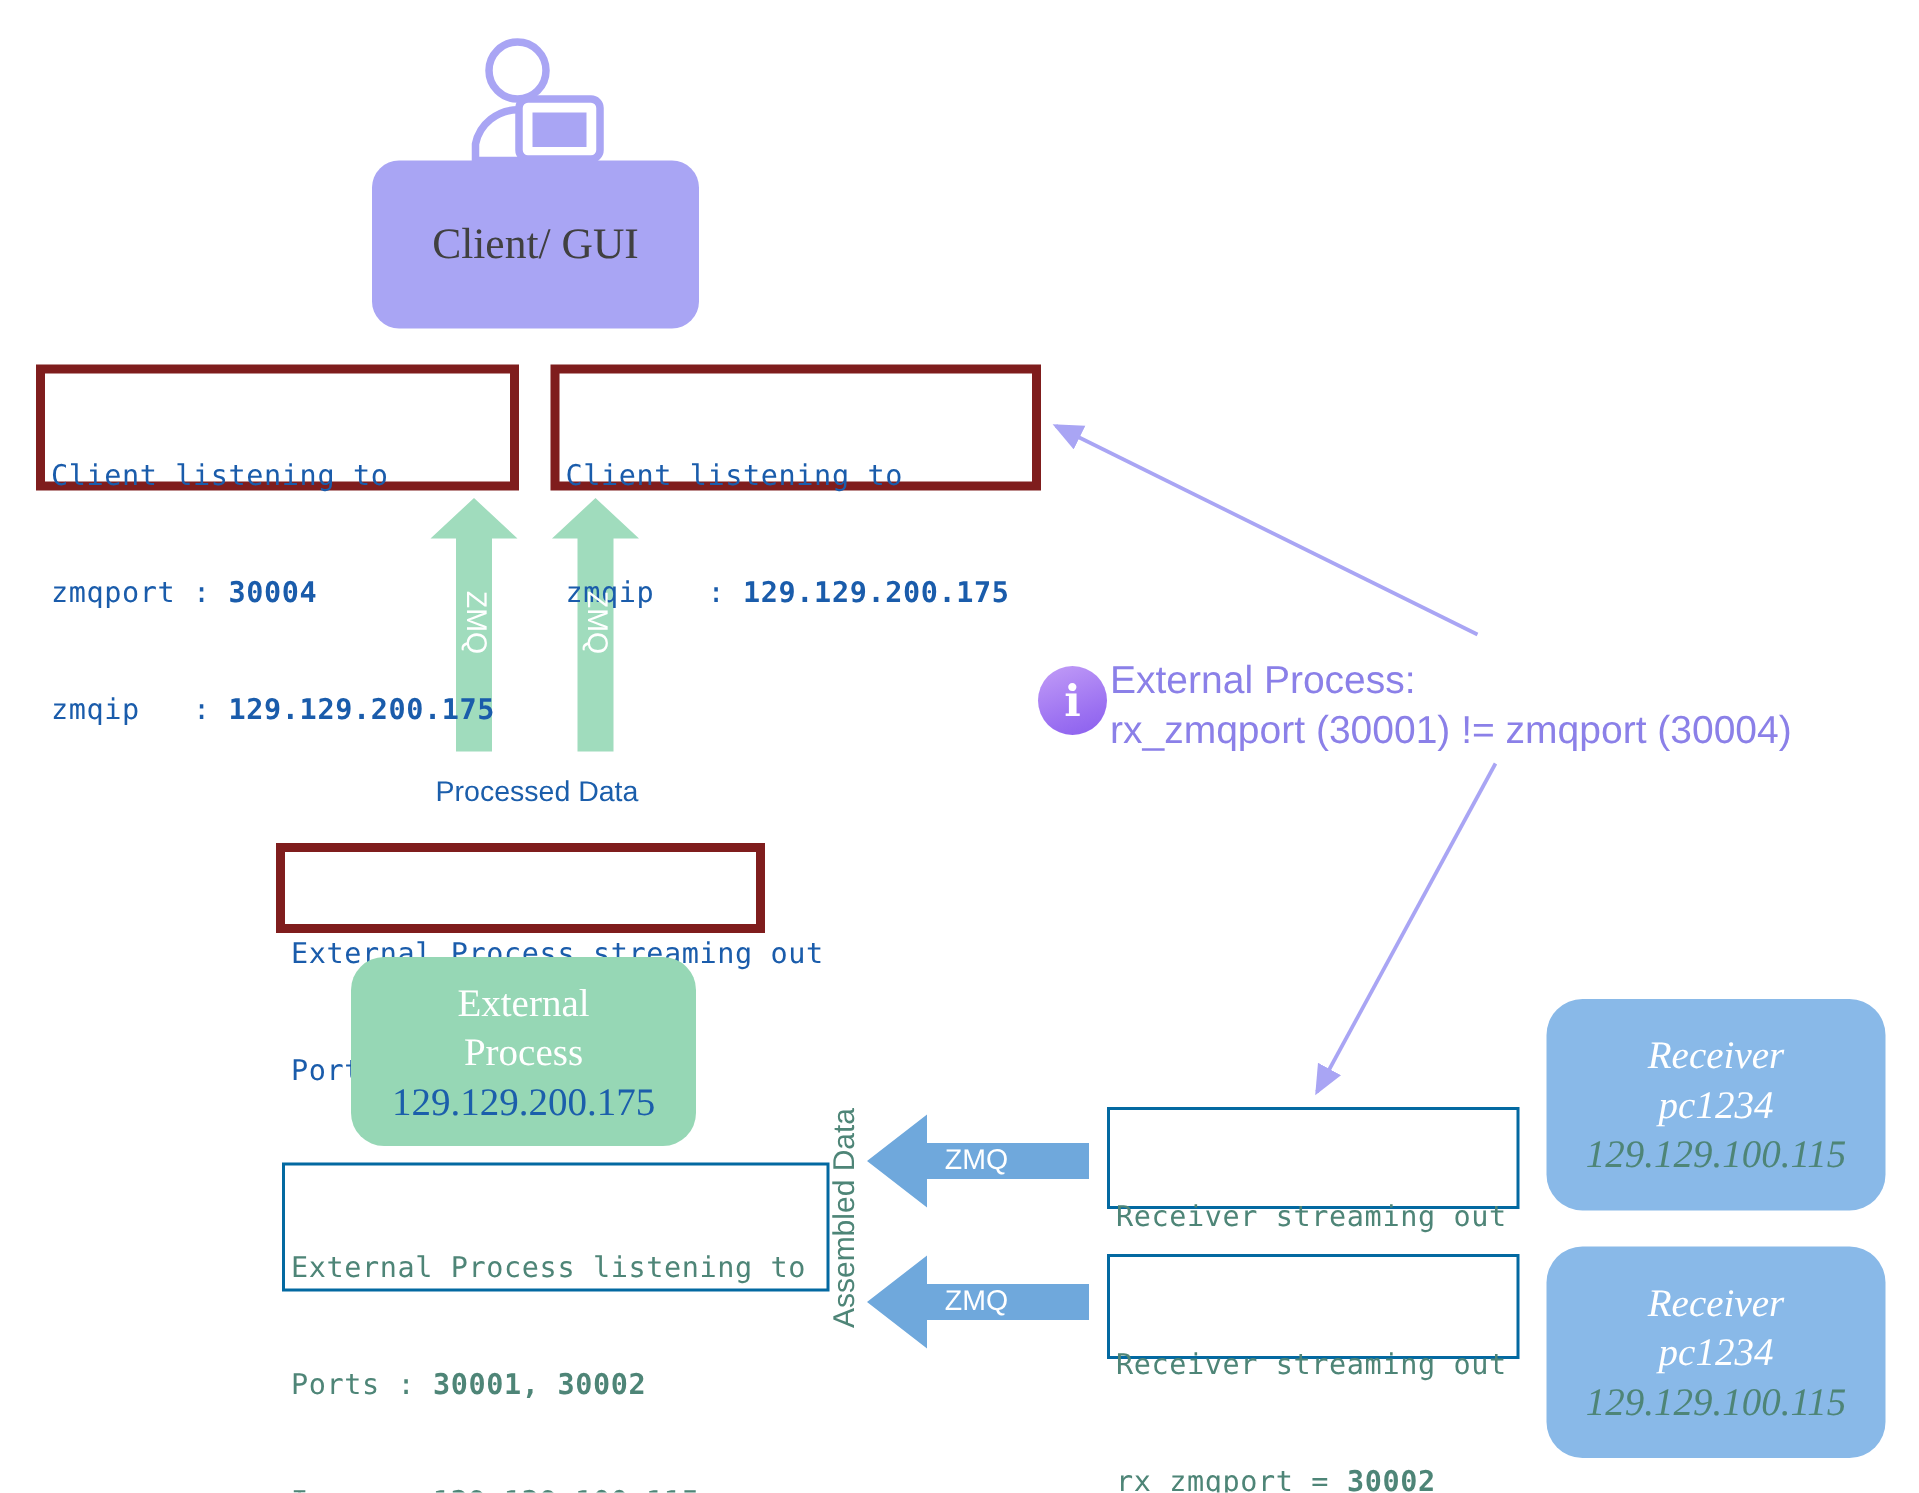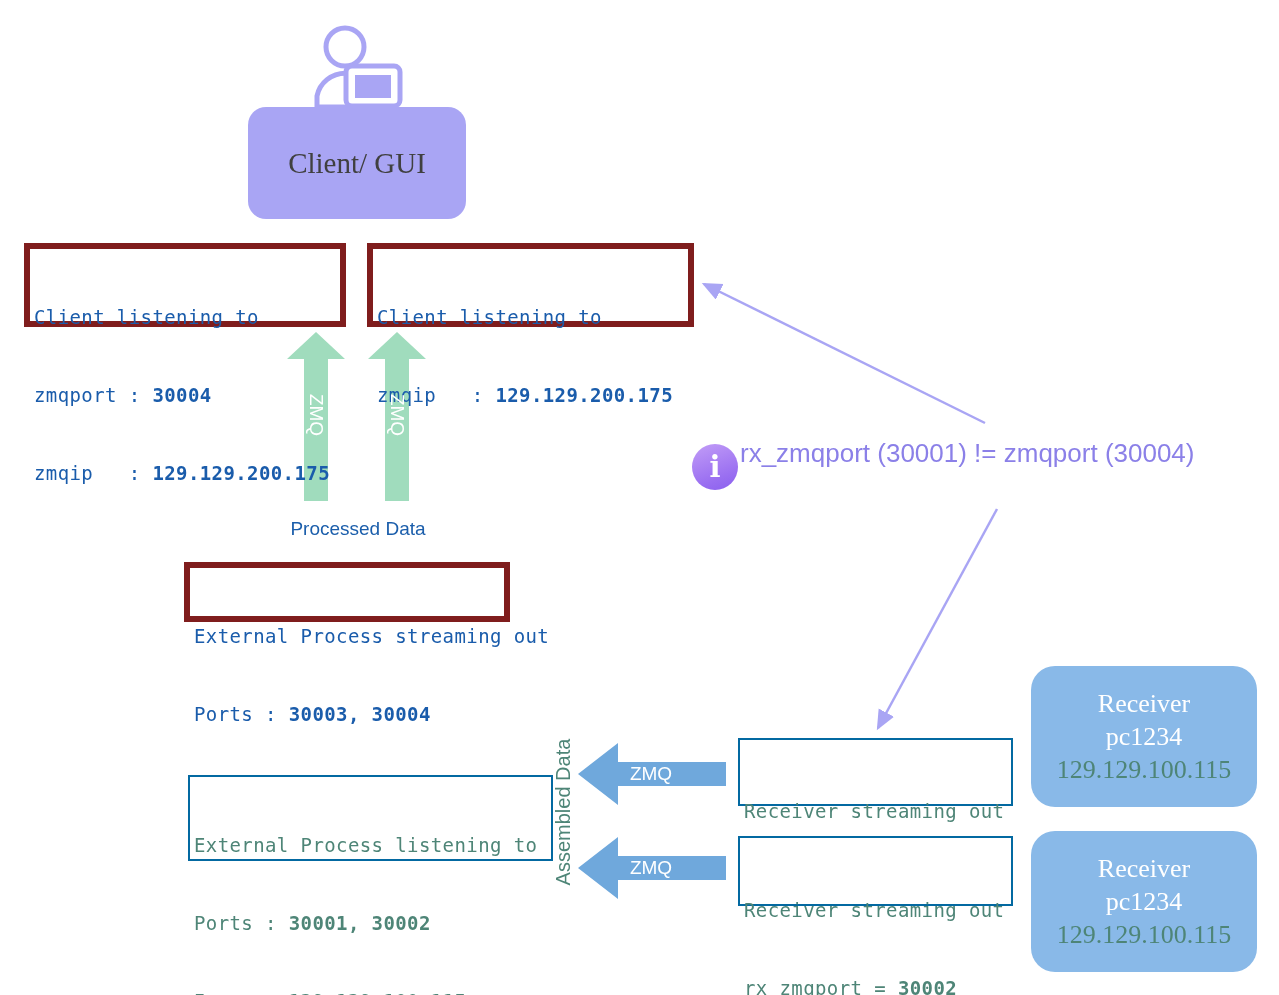--- a/index.html
+++ b/index.html
@@ -11,21 +11,21 @@
   .layer { position:absolute; left:0; top:0; width:1279px; height:995px; }
 
   
   .node {
     position:absolute; display:flex; flex-direction:column;
     align-items:center; justify-content:center; text-align:center;
     font-family:"Liberation Serif", serif;
   }
   .node-purple { background:#a9a5f4; border-radius:18px; }
   .node-green  { background:#96d7b5; border-radius:22px; }
-  .node-blue   { background:#89b9e8; border-radius:24px; }
+  .node-blue   { background:#89b9e8; border-radius:24px;font-style:italic; }
   .node .ln   { color:#ffffff; font-size:26px; line-height:33px; }
   .node .ip-blue { color:#1b5eab; font-size:26px; line-height:33px; }
   .node .ip-teal { color:#4e8577; font-size:26px; line-height:33px; }
   .node-title { color:#404040; font-size:29px; }
 
   
   .mbox {
     position:absolute; background:#ffffff;
     font-family:"DejaVu Sans Mono", "Liberation Mono", monospace;
     font-size:19px; letter-spacing:0.4px; line-height:26px;
@@ -105,20 +105,25 @@
   <div class="zmq-label rot90" style="left:292px; top:393px; width:48px; height:44px;">ZMQ</div>
   <div class="zmq-label rot90" style="left:373px; top:393px; width:48px; height:44px;">ZMQ</div>
 
   <div class="plain-label" style="left:248px; top:518px; width:220px; text-align:center;">Processed Data</div>
 
   <div class="mbox mbox-blue" style="left:184px; top:562px; width:326px; height:60px;">
     <div>External Process streaming out</div>
     <div><span>Ports : </span><b>30003, 30004</b></div>
   </div>
 
+  <div class="node node-green" style="left:234px; top:638px; width:230px; height:126px;">
+    <div class="ln">External</div>
+    <div class="ln">Process</div>
+    <div class="ip-blue">129.129.200.175</div>
+  </div>
 
   <div class="mbox mbox-teal" style="left:176px; top:775px; width:365px; height:86px;margin-left:12px;">
     <div>External Process listening to</div>
     <div><span>Ports : </span><b>30001, 30002</b></div>
     <div><span>Ip    : </span><b>129.129.100.115</b></div>
   </div>
 
   <div class="vertical-label rot270" style="left:483px; top:732px; width:160px; height:160px;">Assembled Data</div>
 
   <div class="zmq-label" style="left:621px; top:752px; width:60px; height:44px;">ZMQ</div>
@@ -139,16 +144,17 @@
     <div class="ip-teal">129.129.100.115</div>
   </div>
   <div class="node node-blue" style="left:1031px; top:831px; width:226px; height:141px;">
     <div class="ln">Receiver</div>
     <div class="ln">pc1234</div>
     <div class="ip-teal">129.129.100.115</div>
   </div>
 
   <div class="info-badge" style="left:692px; top:444px;">i</div>
   <div class="anno-text" style="left:740px; top:437px;">
+    <div>External Process:</div>
     <div>rx_zmqport (30001) != zmqport (30004)</div>
   </div>
 
 </div>
 
 </body></html>

